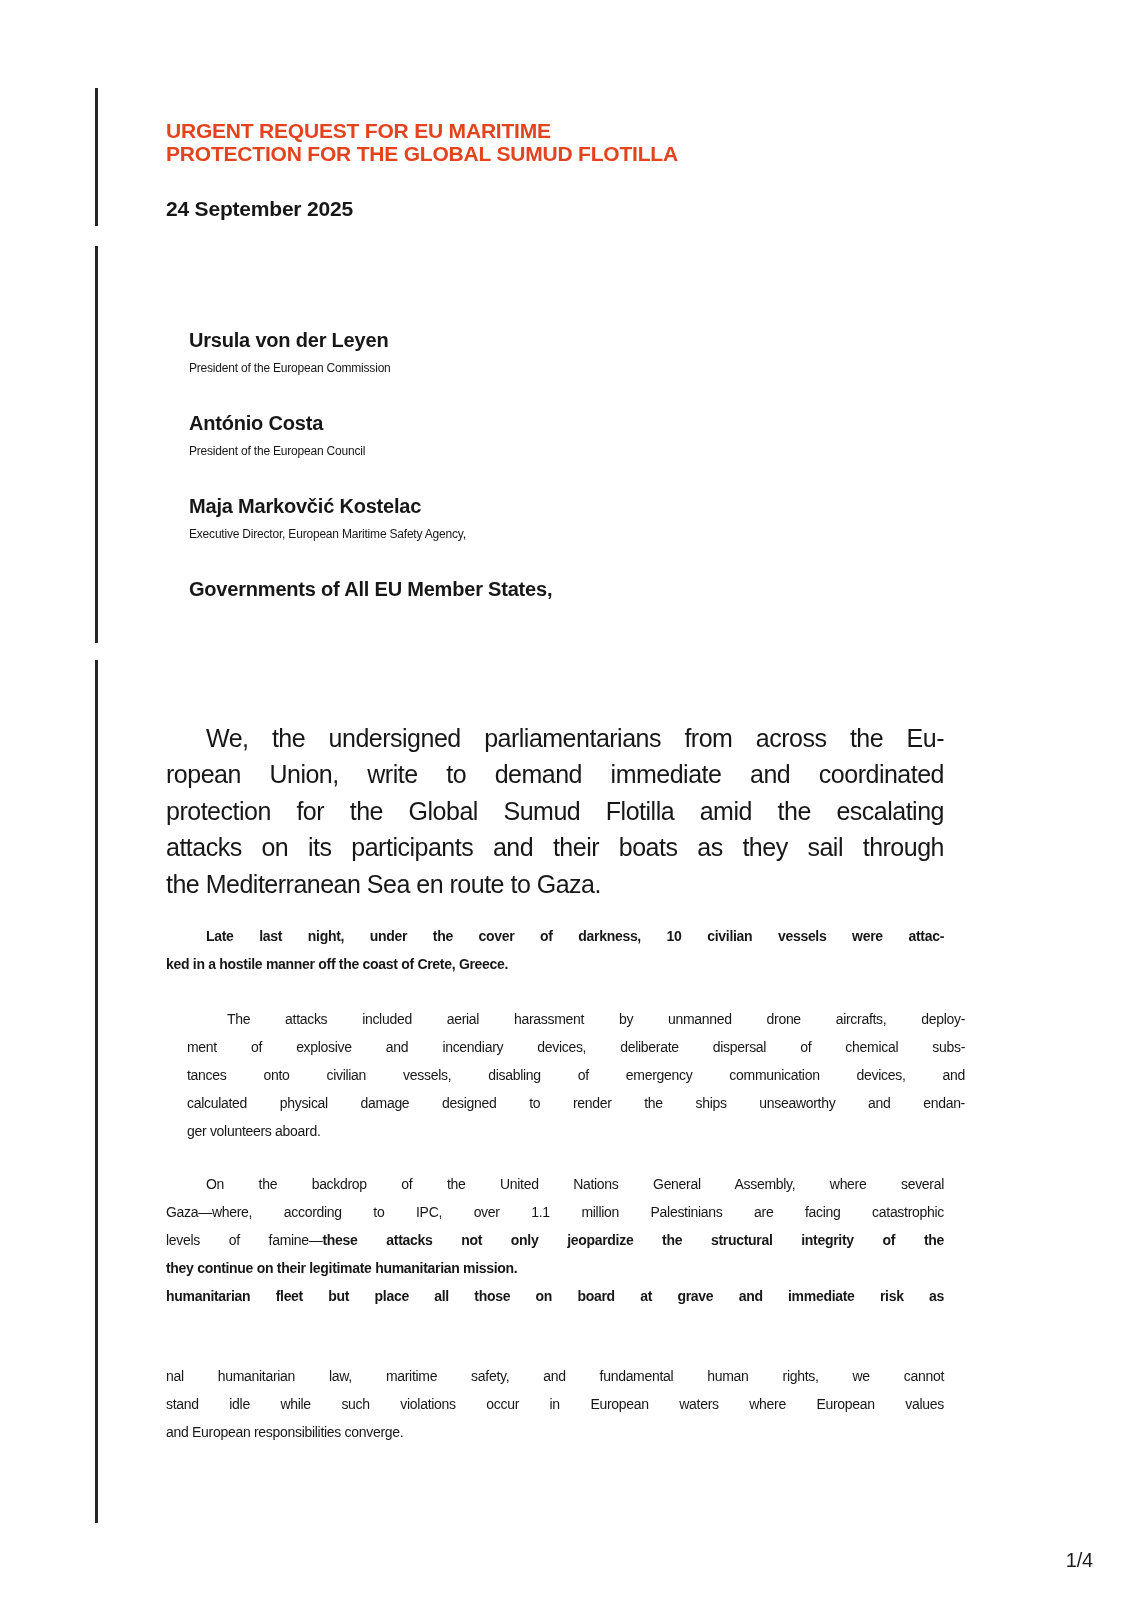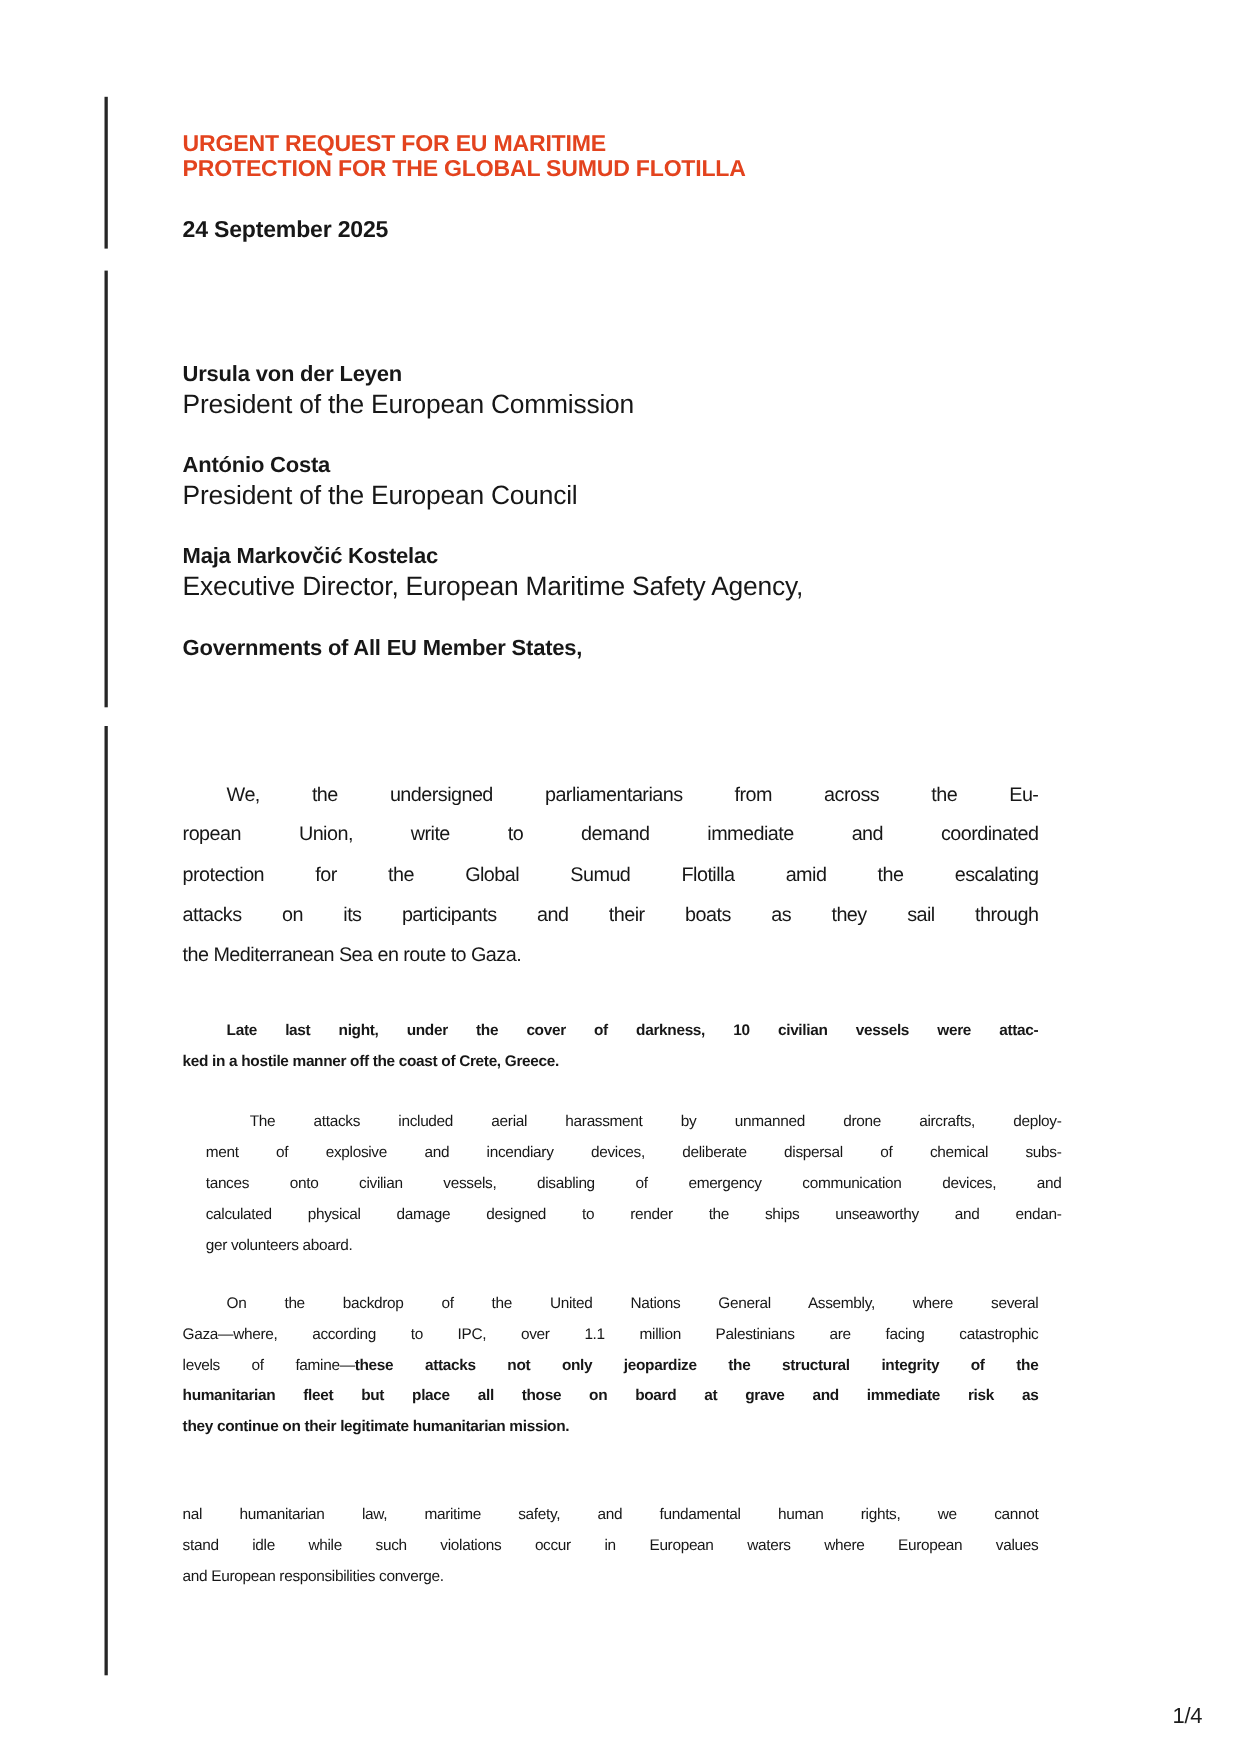--- a/index.html
+++ b/index.html
@@ -20,26 +20,26 @@
     color:var(--accent);
   }
   .title .tl { display:block; }
 
   .date {
     position:absolute; left:166px; top:196px; width:775px;
     font-size:21px; line-height:26px; font-weight:700; letter-spacing:-0.2px;
   }
 
   .recipients { position:absolute; left:166px; top:326px; width:775px; }
-  .recipient { margin-bottom:27px; }
+  .recipient { margin-bottom:27px;margin-left:23px; }
   .rname { font-size:20px; line-height:28px; font-weight:700; letter-spacing:-0.2px; }
-  .rrole { font-size:24px; line-height:28px; letter-spacing:-0.2px; }
+  .rrole { font-size:12px; line-height:28px; letter-spacing:-0.2px; }
 
   .para { position:absolute; left:166px; width:778px; }
-  .para.lead { top:704px; font-size:18px; line-height:36.4px; letter-spacing:-0.5px; }
+  .para.lead { top:720px; font-size:25px; line-height:36.4px; letter-spacing:-0.5px; }
   .para.body { font-size:14px; line-height:28px; letter-spacing:-0.3px; }
   .para.p1 { top:922px; }
   .para.p2 { top:1005px;margin-left:21px; }
   .para.p3 { top:1170px; }
   .para.p4 { top:1362px; }
   .para.all-bold { font-weight:700; }
 
   .tline { text-align:justify; text-align-last:justify; }
   .tline.tfirst { padding-left:40px; }
   .tline.tlast { text-align-last:left; }
@@ -102,22 +102,22 @@
       <div class="tline">ment of explosive and incendiary devices, deliberate dispersal of chemical subs-</div>
       <div class="tline">tances onto civilian vessels, disabling of emergency communication devices, and</div>
       <div class="tline">calculated physical damage designed to render the ships unseaworthy and endan-</div>
       <div class="tline tlast">ger volunteers aboard.</div>
     </section>
 
   <section class="para body p3">
       <div class="tline tfirst">On the backdrop of the United Nations General Assembly, where several</div>
       <div class="tline">Gaza—where, according to IPC, over 1.1 million Palestinians are facing catastrophic</div>
       <div class="tline"><span>levels of famine—</span><span class="b">these attacks not only jeopardize the structural integrity of the</span></div>
+      <div class="tline tlast"><span class="b">they continue on their legitimate humanitarian mission.</span></div>
       <div class="tline"><span class="b">humanitarian fleet but place all those on board at grave and immediate risk as</span></div>
-      <div class="tline tlast"><span class="b">they continue on their legitimate humanitarian mission.</span></div>
     </section>
 
   <section class="para body p4">
       <div class="tline">nal humanitarian law, maritime safety, and fundamental human rights, we cannot</div>
       <div class="tline">stand idle while such violations occur in European waters where European values</div>
       <div class="tline tlast">and European responsibilities converge.</div>
     </section>
 
   <div class="pagenum">1/4</div>
 

